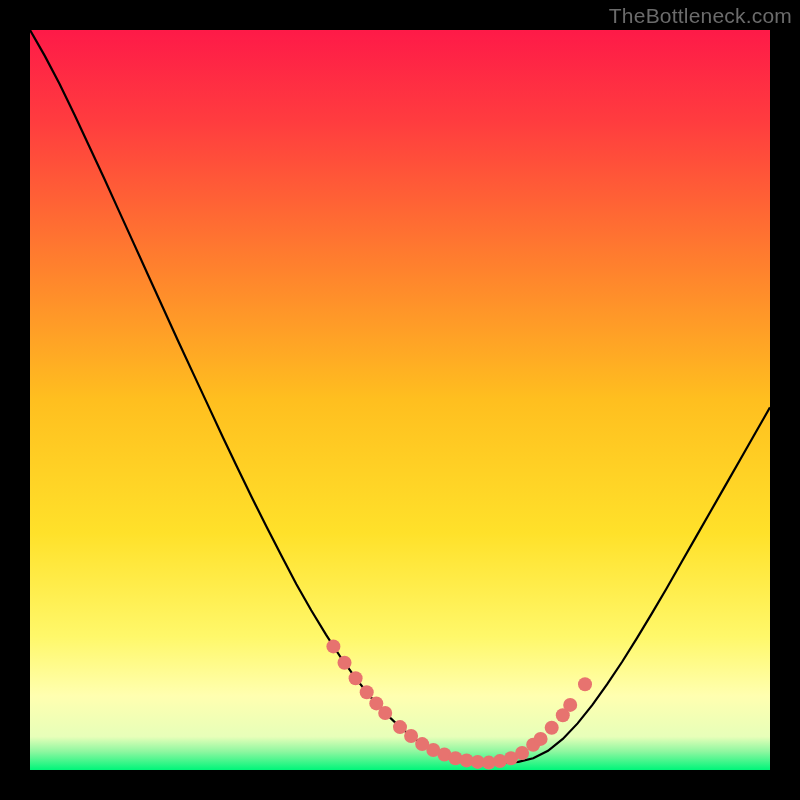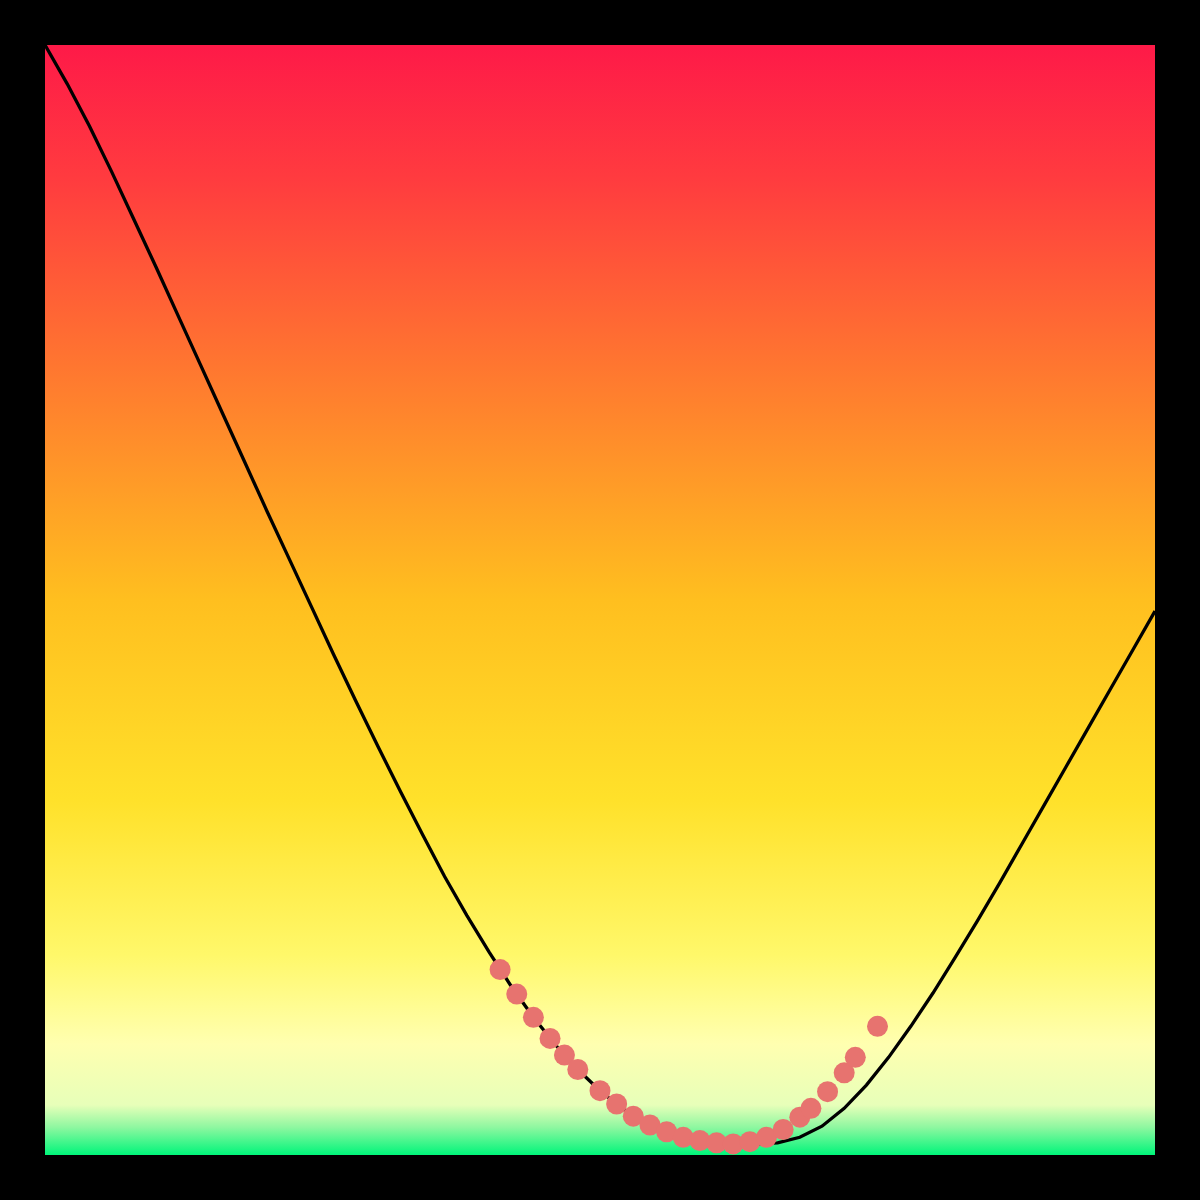--- a/index.html
+++ b/index.html
@@ -31,20 +31,21 @@
     left: 30px;
     top: 30px;
     width: 740px;   
     height: 740px;  
   }
 </style>
 </head>
 <body>
 
 <div class="outer">
+  <div class="watermark">TheBottleneck.com</div>
 
   <svg class="plot" viewBox="0 0 740 740" preserveAspectRatio="none">
     <defs>
       <linearGradient id="bg-grad" x1="0" y1="0" x2="0" y2="1">
           <stop offset="0%" stop-color="#fe1a48"></stop>
           <stop offset="12%" stop-color="#ff3b3f"></stop>
           <stop offset="30%" stop-color="#ff7a2f"></stop>
           <stop offset="50%" stop-color="#ffbf1f"></stop>
           <stop offset="68%" stop-color="#ffe12a"></stop>
           <stop offset="82%" stop-color="#fff86a"></stop>

